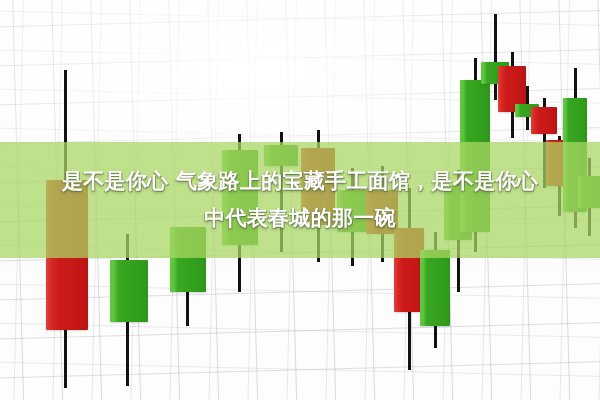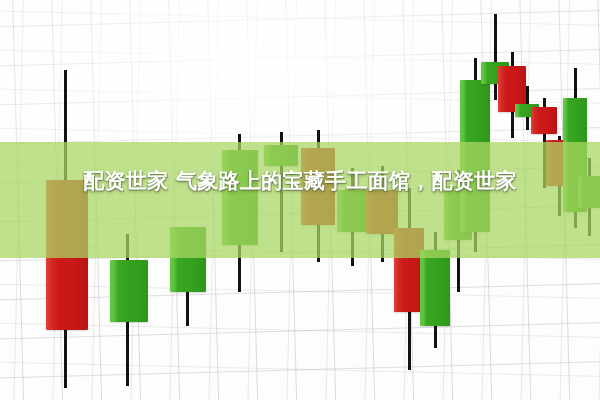--- a/index.html
+++ b/index.html
@@ -184,15 +184,15 @@
         <div class="body up" style="left: 563px; top: 98px; width: 24px; height: 114px;"></div>
       </div>
       <div class="candle">
         <div class="wick" style="left: 587.5px; top: 158px; height: 78px;"></div>
         <div class="body up" style="left: 578px; top: 176px; width: 22px; height: 32px;"></div>
       </div>
     </div>
 
   <div id="band" style="top: 142px; height: 116px; background: rgba(170, 214, 98, 0.74);"></div>
 
-  <div id="caption" style="color: rgb(255, 255, 255); top: 163px;"><div>配资世家 气象路上的宝藏手工面馆，配资世家</div></div>
+  <div id="caption" style="color: rgb(255, 255, 255); top: 163px;"><div>是不是你心 气象路上的宝藏手工面馆，是不是你心</div><div>中代表春城的那一碗</div></div>
 
 </div>
 
 </body></html>

